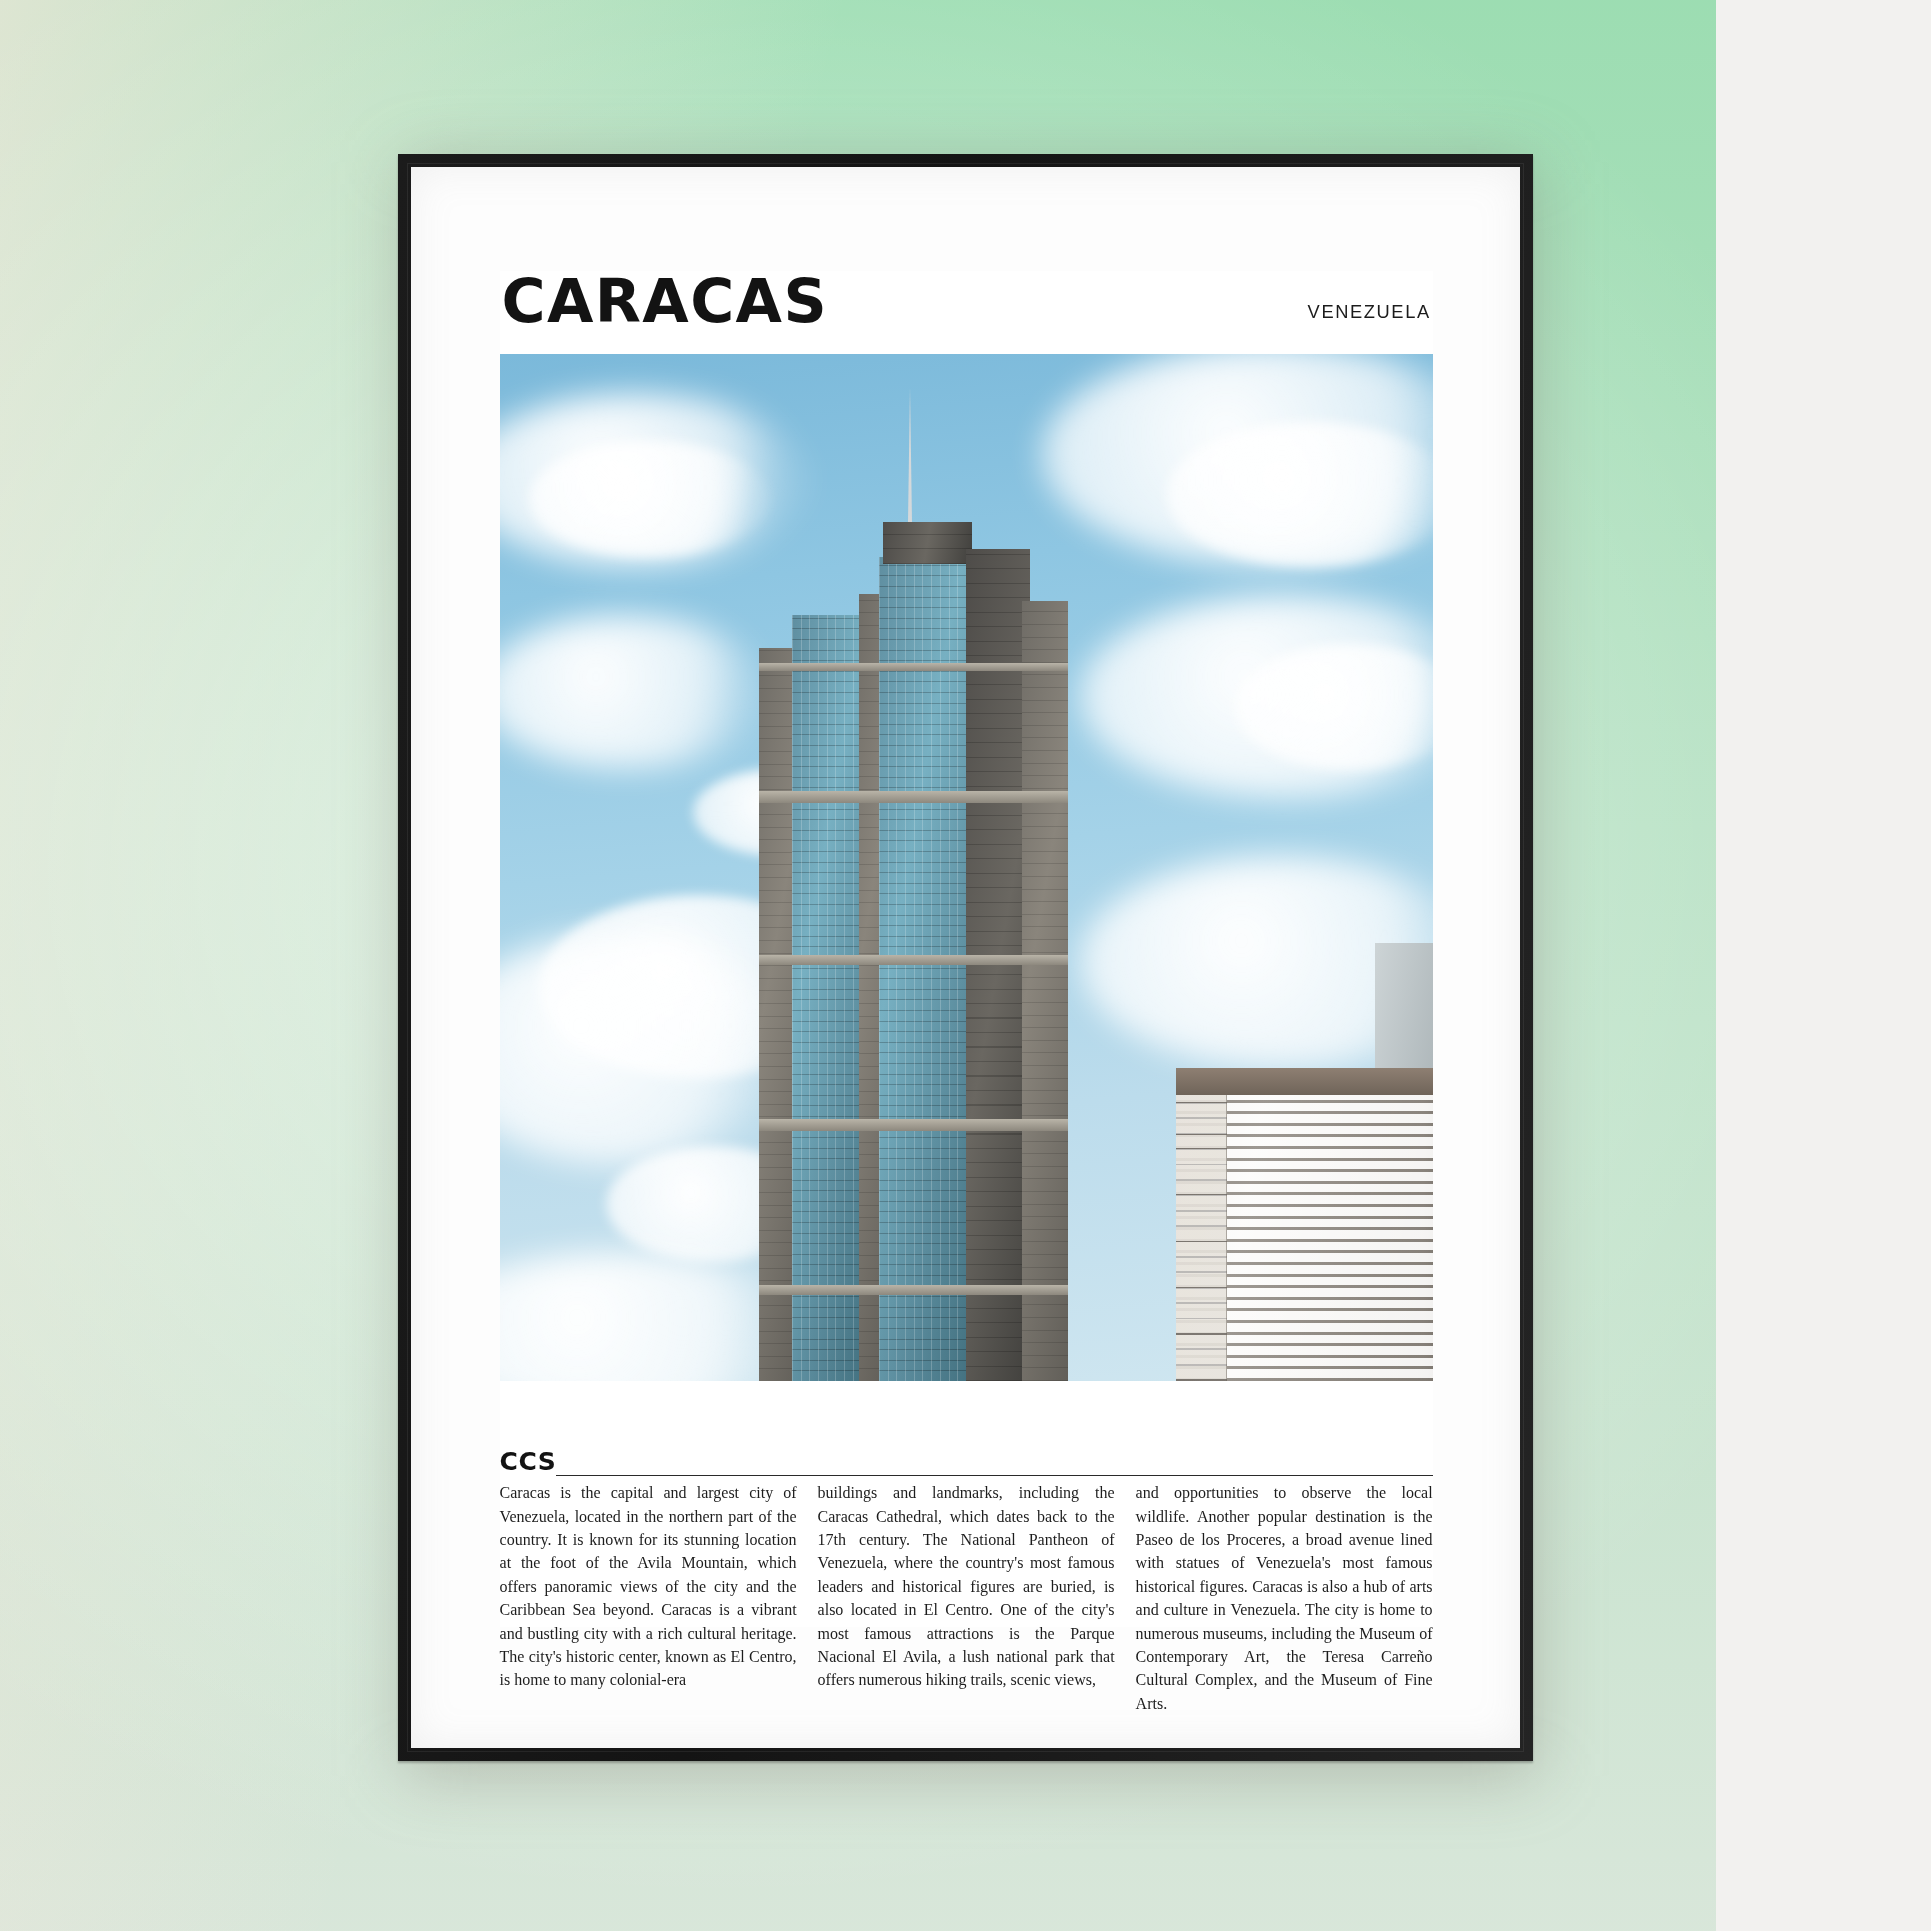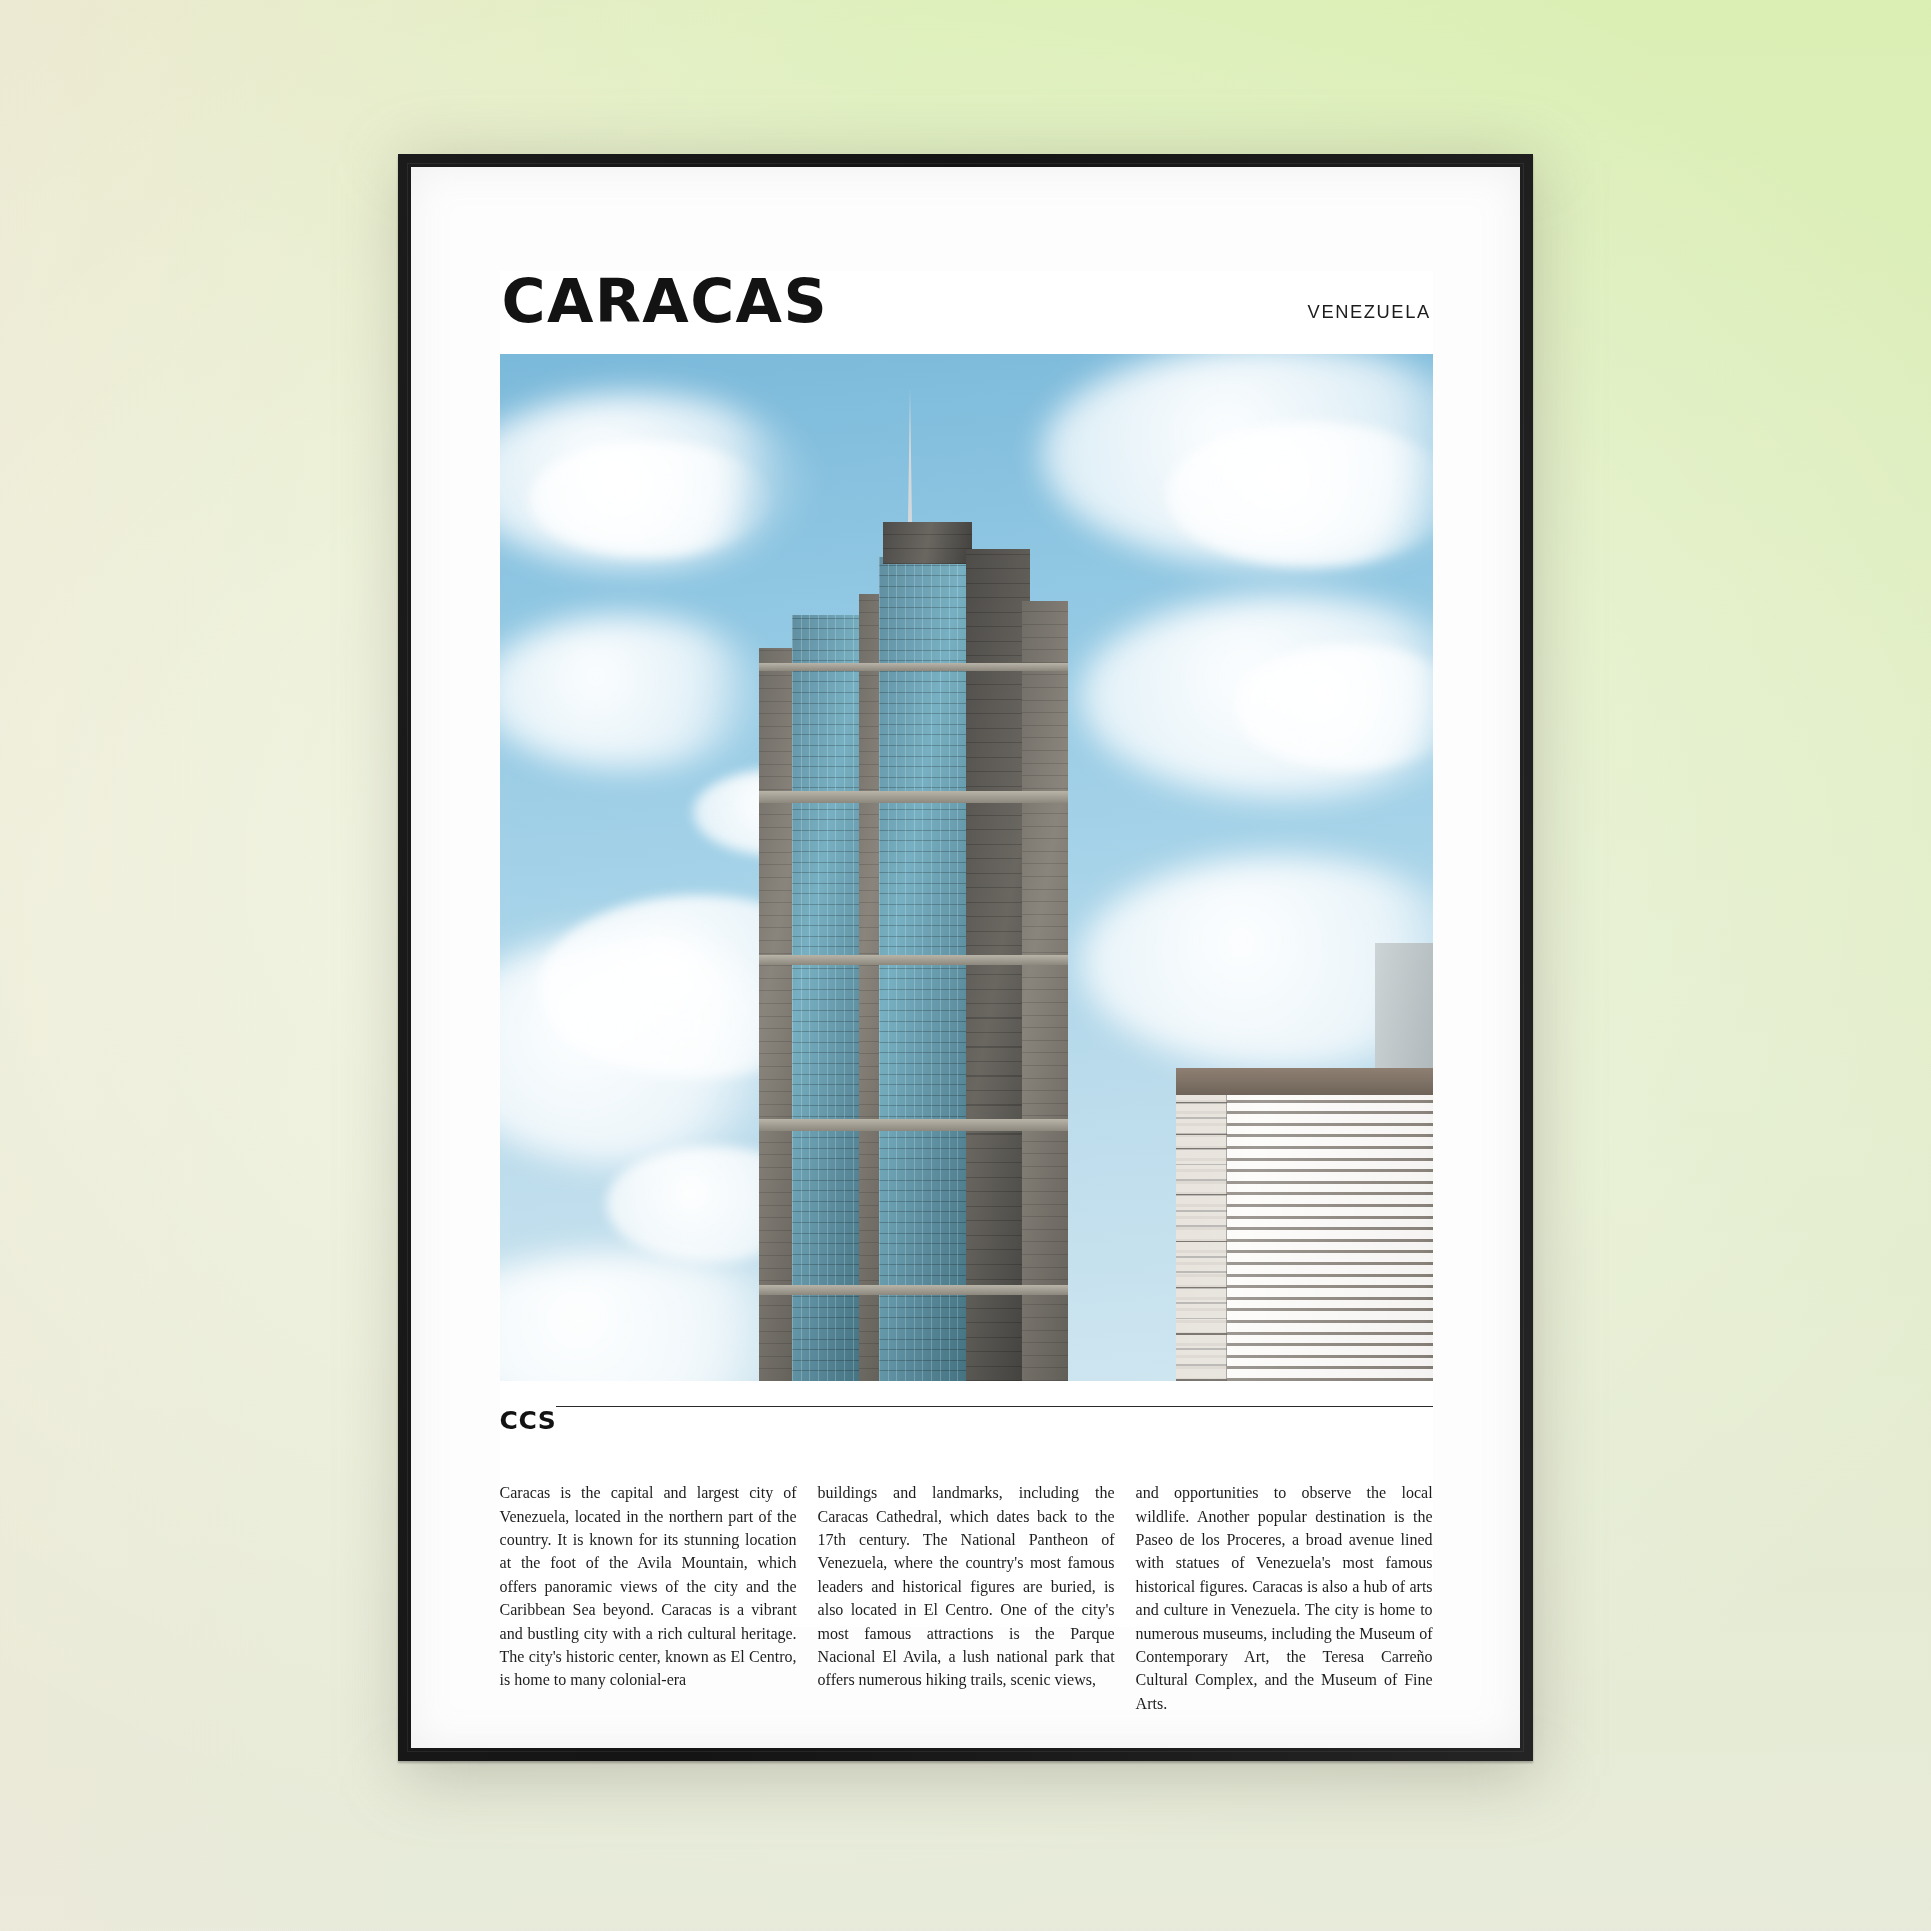--- a/index.html
+++ b/index.html
@@ -8,23 +8,23 @@
     width: 1931px;
     height: 1931px;
     background: #f2f1ef;
     font-family: "Liberation Sans", sans-serif;
     overflow: hidden;
   }
 
   
   #scene {
     position: relative;
-    width: 1931px;
+    width: 1716px;
     height: 1931px;
-    background: #bef264;
+    background: #22c55e;
   }
   
   #scene::before {
     content: "";
     position: absolute;
     inset: 0;
     background:
       radial-gradient(ellipse 120% 90% at 42% 45%, rgba(255,255,255,0.55), rgba(255,255,255,0) 60%),
       linear-gradient(105deg, rgba(243,232,221,0.75) 0%, rgba(242,241,239,0) 38%),
       linear-gradient(180deg, rgba(238,237,234,0.6) 0%, rgba(236,234,231,0.9) 100%);
@@ -203,21 +203,21 @@
     left: 875px;
     top: 589px;
     width: 58px;
     height: 154px;
     background: linear-gradient(100deg, #cdd4d6, #aeb7ba);
   }
 
   
   .divider-row {
     display: flex;
-    align-items: flex-start;
+    align-items: flex-end;
     gap: 0;
     height: 70px;
     padding-top: 25px;
   }
   .code-label {
     font-family: "DejaVu Sans", sans-serif;
     font-weight: 700;
     font-size: 25px;
     letter-spacing: 0.5px;
     color: #131313;

